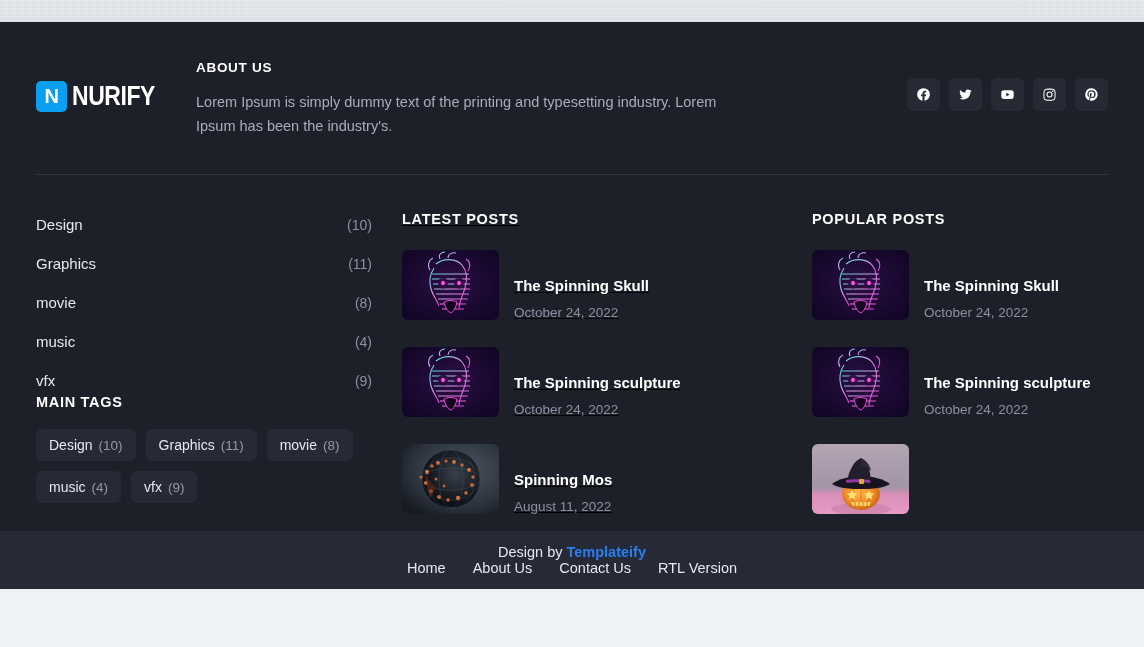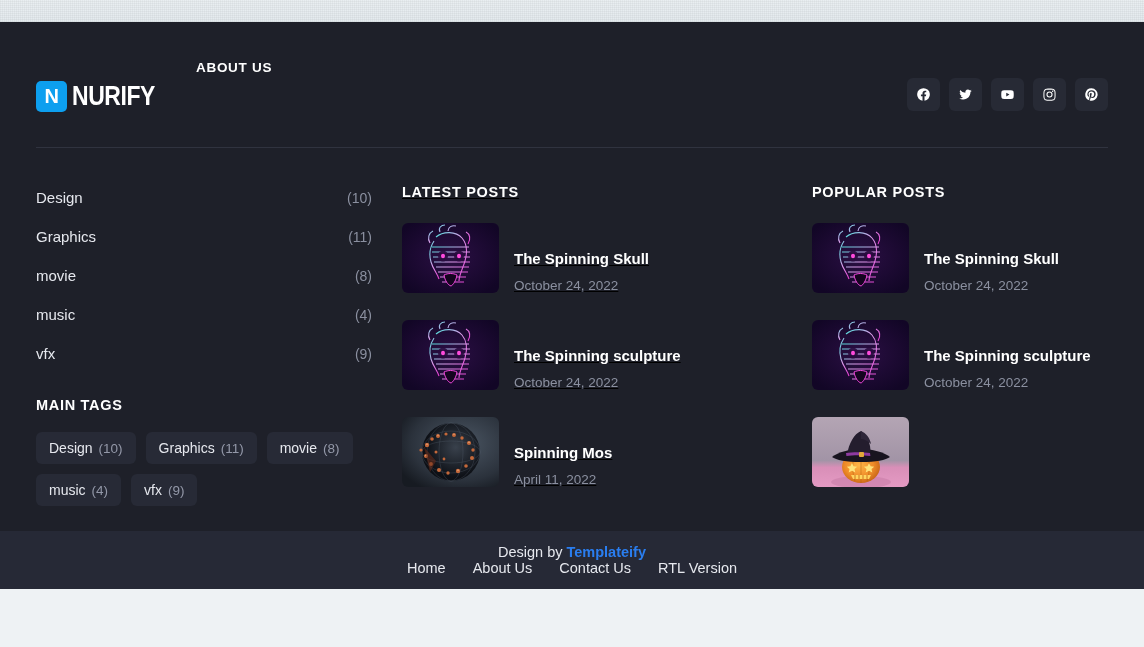--- a/index.html
+++ b/index.html
@@ -88,21 +88,21 @@
   }
   .cat-row {
     display: flex; justify-content: space-between; align-items: baseline;
     padding: 5px 0; margin-bottom: 12px;
   }
   .cat-row:last-child { margin-bottom: 0; }
   .cat-name { color: #e6e8ee; font-size: 15px; }
   .cat-count { color: #8b90a0; font-size: 14px; }
   .cat-list { width: 336px; }
 
-  .tags-title { margin-top: 30px; margin-bottom: 19px; }
+  .tags-title { margin-bottom: 19px; }
   .tags { display: flex; flex-wrap: wrap; gap: 10px; width: 340px; }
   .tag {
     background: #272a36;
     border-radius: 6px;
     padding: 8px 13px;
     display: inline-flex; align-items: baseline; gap: 6px;
     font-size: 14px;
     color: #e6e8ee;
   }
   .tag-count { color: #9398a8; font-size: 13.5px; }
@@ -154,20 +154,21 @@
 
       <div class="logo">
         <div class="logo-mark">
           <span>N</span>
         </div>
         <div class="logo-text">NURIFY</div>
       </div>
 
       <div class="about">
         <h3>ABOUT US</h3>
+        <p>Lorem Ipsum is simply dummy text of the printing and typesetting industry. Lorem Ipsum has been the industry's.</p>
       </div>
 
       <div class="socials">
         <a class="soc">
           <svg viewBox="0 0 24 24">
               <path d="M12 2a10 10 0 00-1.6 19.9v-7h-2.5V12h2.5V9.8c0-2.5 1.5-3.9 3.8-3.9 1.1 0 2.2.2 2.2.2v2.4h-1.2c-1.2 0-1.6.8-1.6 1.6V12h2.7l-.4 2.9h-2.3v7A10 10 0 0012 2z"></path>
             </svg>
         </a>
         <a class="soc">
           <svg viewBox="0 0 24 24">
@@ -355,21 +356,21 @@
                   <circle cx="52" cy="17.3" r="0.7"></circle>
                 <circle cx="67" cy="25.3" r="0.8"></circle>
                   <circle cx="56" cy="53.2" r="0.8"></circle>
                   <circle cx="24" cy="38.2" r="0.8"></circle>
               </g>
               <path d="M22 30 L34 44 L28 55 Z" fill="#6b2e1c" opacity="0.55"></path>
             </svg>
           </div>
           <div class="post-meta">
             <div class="post-title">Spinning Mos</div>
-            <div class="post-date">April 11, 2022</div>
+            <div class="post-date">August 11, 2022</div>
           </div>
         </div>
       </div>
 
       <div class="col-popular">
         <div class="col-title">POPULAR POSTS</div>
 
         <div class="post">
           <div class="thumb">
             <svg viewBox="0 0 97 70" preserveAspectRatio="none">

